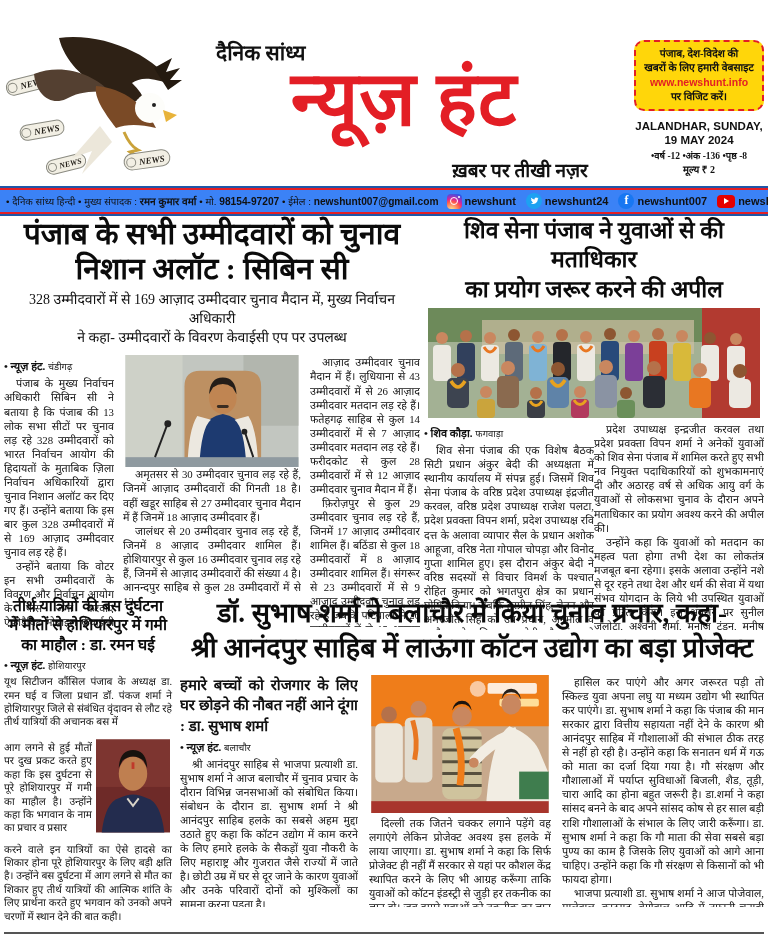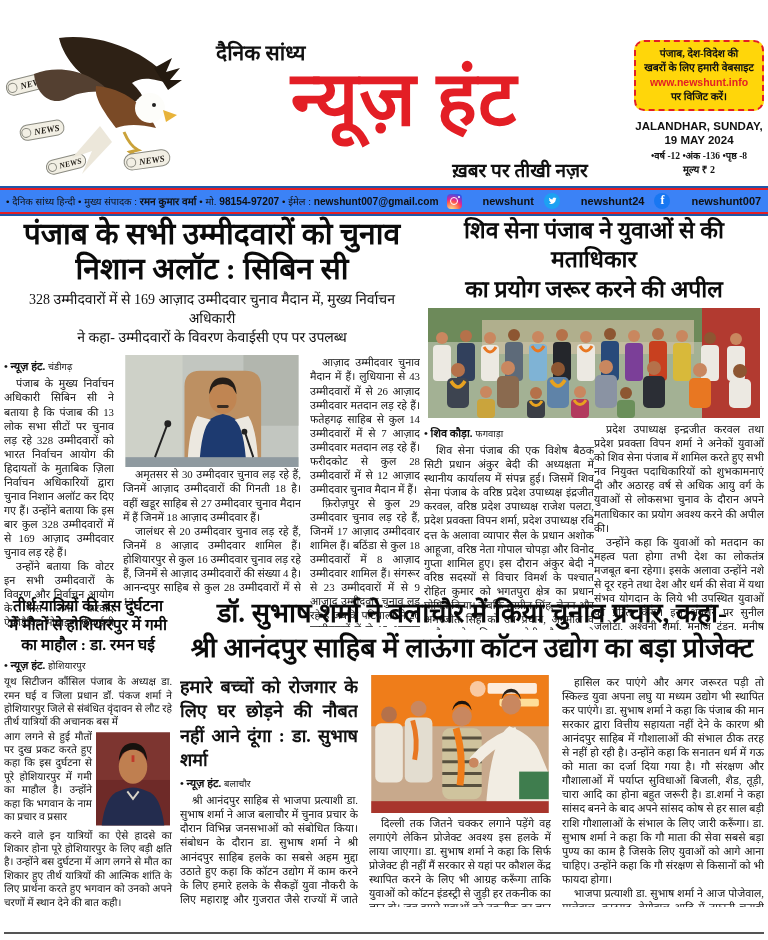--- a/index.html
+++ b/index.html
@@ -26,21 +26,21 @@
   .price-line{ font-size:10px; font-weight:bold; }
 
   
   .infobar{ position:absolute; top:186px; left:0; width:768px; height:30px;
             border-top:2px solid var(--blue); border-bottom:2px solid var(--blue); }
   .infobar-in{ height:100%; border-top:2px solid var(--red); border-bottom:2px solid var(--red);
                display:flex; align-items:center; padding:0 6px; gap:8px; background:#3b82f6; }
   .contact-line{ font-family:"Liberation Sans",sans-serif; font-size:9.8px; white-space:nowrap; }
   .contact-line b{ font-size:10.2px; }
   .socials{ display:flex; align-items:center; gap:10px; margin-left:auto; }
-  .social-item{ display:flex; align-items:center; gap:21px; font-family:"Liberation Sans",sans-serif;
+  .social-item{ display:flex; align-items:center; gap:3px; font-family:"Liberation Sans",sans-serif;
                 font-weight:bold; font-size:11px; }
   .ig-icon{ position:relative; width:15px; height:15px; border-radius:4px;
             background:radial-gradient(circle at 30% 110%,#fdf497 0%,#fd5949 45%,#d6249f 60%,#285aeb 90%); }
   .ig-icon::after{ content:""; position:absolute; inset:3.5px; border:1.5px solid #fff; border-radius:50%; }
   .ig-icon::before{ content:""; position:absolute; top:2px; right:2px; width:2px; height:2px;
                     background:#fff; border-radius:50%; }
   .tw-icon{ width:16px; height:16px; border-radius:50%; background:#1da1f2;
             display:flex; align-items:center; justify-content:center; }
   .fb-icon{ width:16px; height:16px; border-radius:50%; background:#1877f2; color:#fff;
             font-family:"Liberation Serif",serif; font-weight:bold; font-size:12px;
@@ -69,30 +69,30 @@
   
   .a2{ position:absolute; left:424px; top:216px; width:340px; }
   .a2 .headline{ font-size:23px; line-height:1.28; }
   .a2-cols{ display:flex; gap:0; margin-top:4px; height:208px; }
   .a2-cols .col{ flex:1; }
 
   
   .a3{ position:absolute; left:4px; top:596px; width:168px; }
   .a3 .headline{ font-size:15.5px; line-height:1.25; }
   .a3 p{ font-size:10.3px; line-height:1.3; text-align:justify; }
-  .a3-mid{ display:flex; gap:4px; margin:1px 0; }
+  .a3-mid{ display:flex; gap:4px; margin:8px 0;align-items:flex-end; }
   .a3-mid p{ width:88px; text-indent:0; }
   .a3-photo{ width:74px; height:98px; flex:0 0 auto; }
 
   
   .a4{ position:absolute; left:180px; top:596px; width:584px; }
   .a4 .headline{ font-size:27px; line-height:1.3; }
   .a4-cols{ display:flex; gap:11px; margin-top:9px; height:232px; }
   .a4c1{ width:178px; } .a4c2{ width:182px; } .a4c3{ flex:1; }
-  .quote{ font-size:18px; font-weight:bold; line-height:1.35; text-align:justify; }
+  .quote{ font-size:15px; font-weight:bold; line-height:1.35; text-align:justify; }
 
   .bottom-rule{ position:absolute; top:932px; left:4px; width:760px; border-top:2px solid #555; }
 </style>
 </head>
 <body>
 
 <div class="page">
 
   <header class="masthead">
     <svg class="eagle" viewBox="0 0 192 152">

